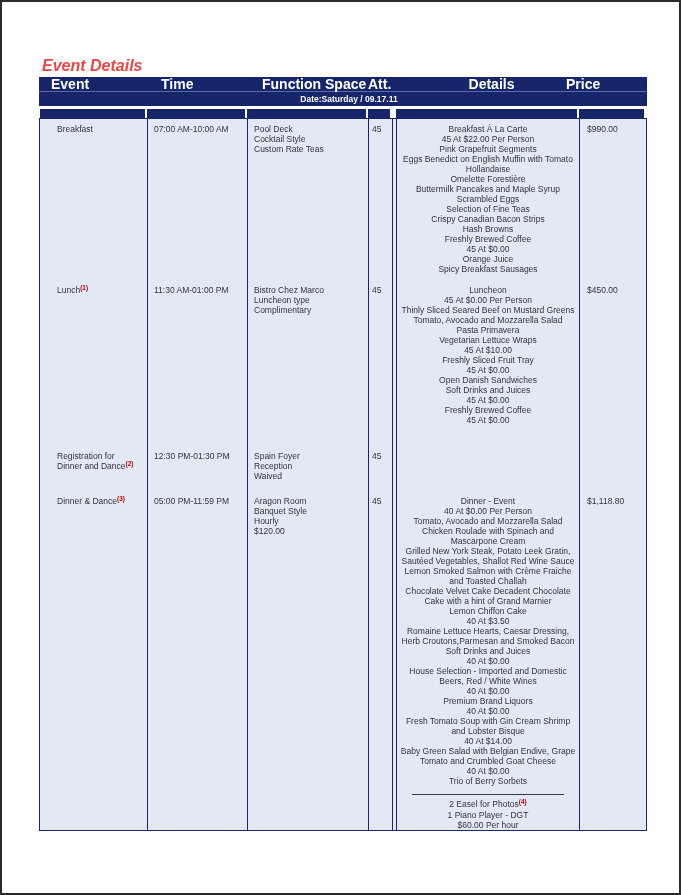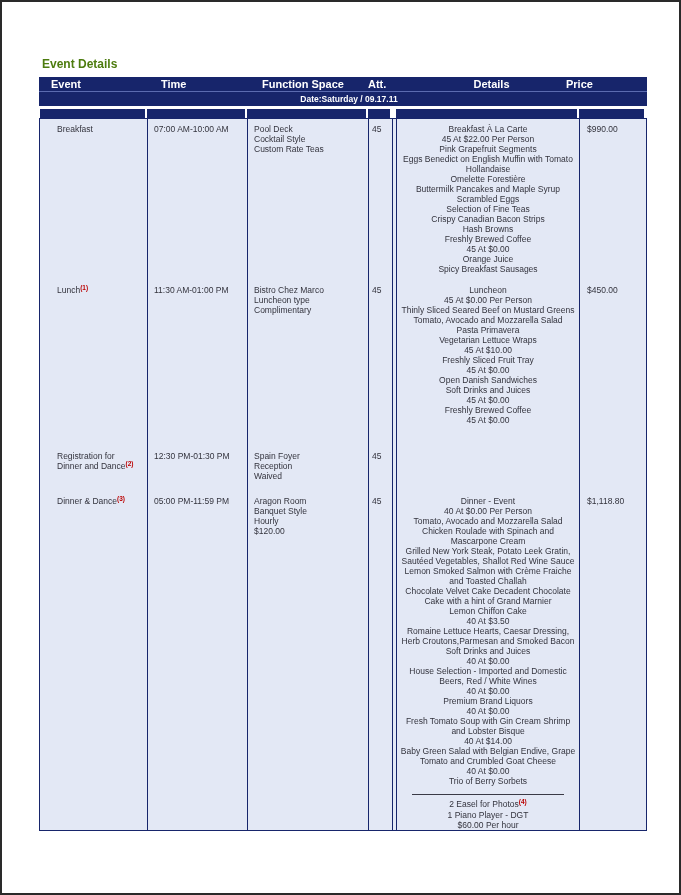--- a/index.html
+++ b/index.html
@@ -7,31 +7,31 @@
   body {
     font-family:"Liberation Sans","DejaVu Sans",sans-serif;
     background:#ffffff;
     border:2px solid #2a2a2a;
     position:relative;
     overflow:hidden;
     color:#33333d;
   }
   .page-title {
     position:absolute; left:40px; top:55px;
-    font-size:12px; font-weight:bold; color:#4d7c0f;
+    font-size:16px; font-weight:bold; color:#ef4444;font-style:italic;
   }
   .report-table {
     position:absolute; left:37px; top:75px; width:608px;
   }
   .grid-row {
     display:grid;
     grid-template-columns:107px 100px 121px 24px 4px 183px 67px;
   }
   .thead-row {
-    background:#17256b; color:#ffffff; font-weight:bold; font-size:11px;
+    background:#17256b; color:#ffffff; font-weight:bold; font-size:14px;
     height:15px; align-items:center;
     border-bottom:1px solid #5b6bb0;
   }
   .thead-row .hc { line-height:14px; white-space:nowrap; overflow:visible; }
   .h-event   { padding-left:12px; }
   .h-time    { padding-left:15px; }
   .h-func    { padding-left:16px; }
   .h-att     { padding-left:1px;  }
   .h-details { padding-left:10px;text-align:center; }
   .h-price   { position:relative; left:-12px; }

